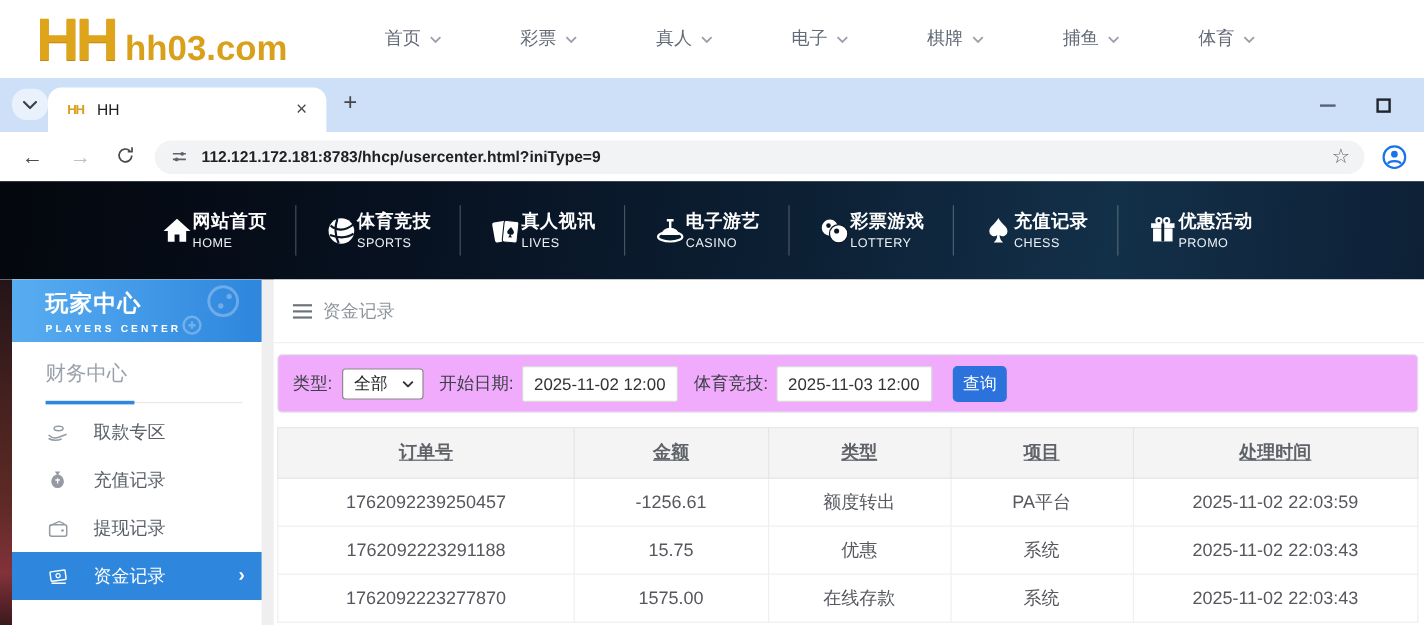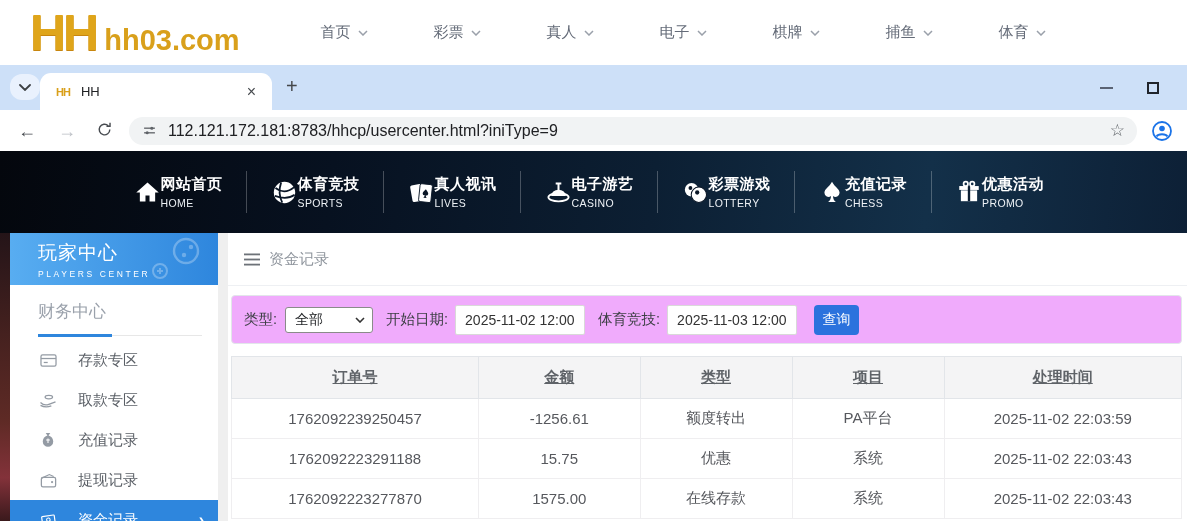--- a/index.html
+++ b/index.html
@@ -31,21 +31,21 @@
   .max-btn { width:12px; height:12px; border:2px solid #20242b; cursor:pointer; }
 
   
   .url-bar { position:absolute; left:0; top:110px; width:1187px; height:41px; background:#fff; display:flex; align-items:center; }
   .nav-btn { font-size:18px; line-height:1; cursor:pointer; }
   .back-btn { margin-left:18px; color:#474b50; }
   .fwd-btn { margin-left:22px; color:#bdc1c6; }
   .reload-btn { margin-left:20px; }
   .url-pill { margin-left:16px; width:1008px; height:28px; background:#f1f3f4; border-radius:14px;
               display:flex; align-items:center; padding:0 12px; cursor:text; }
-  .url-text { margin-left:10px; font-size:16px; color:#202124; flex:1; }
+  .url-text { margin-left:10px; font-size:13px; color:#202124; flex:1;font-weight:bold; }
   .star-icon { font-size:17px; color:#5f6368; cursor:pointer; }
   .profile-btn { margin-left:14px; cursor:pointer; display:flex; }
 
   
   .main-nav { position:absolute; left:0; top:151px; width:1187px; height:82px;
               background:linear-gradient(96deg,#04070d 0%,#071120 28%,#0c1f33 55%,#133049 78%,#0d2036 100%);
               display:flex; align-items:center; padding-left:110px; }
   .nav-item { width:136px; height:82px; display:flex; align-items:center; justify-content:center; cursor:pointer; }
   .nav-divider { width:1px; height:42px; background:rgba(255,255,255,.25); }
   .nav-text { display:flex; flex-direction:column; }
@@ -53,42 +53,42 @@
   .nav-en { color:#eef2f6; font-size:10.5px; margin-top:3px; letter-spacing:.4px; }
 
   
   .page { position:absolute; left:0; top:233px; width:1187px; height:288px; background:#efefef; }
   .bg-strip { position:absolute; left:0; top:0; width:10px; height:288px;
               background:linear-gradient(180deg,#241418 0%,#45211f 35%,#5e2a25 65%,#83323a 85%,#3a191c 100%); }
 
   
   .sidebar { position:absolute; left:10px; top:0; width:208px; height:288px; background:#fff; }
   .sidebar-header { height:52px; background:linear-gradient(90deg,#58adf1,#2e86dd); color:#fff;
-                    display:flex; flex-direction:column; justify-content:center; padding-left:28px; position:relative; overflow:hidden; }
+                    display:flex; flex-direction:column; justify-content:center; padding-left:28px; position:relative; overflow:hidden;font-weight:bold; }
   .sidebar-title { font-size:19px; letter-spacing:1px; }
   .sidebar-sub { font-size:8.5px; letter-spacing:2.6px; margin-top:3px; }
   .pad-deco { position:absolute; right:8px; top:4px; opacity:.28; }
   .section-title { margin:15px 0 0 28px; color:#9aa1ab; font-size:17px; }
   .section-divider { margin:11px 16px 0 28px; height:3px; position:relative; }
   .section-divider .gray { position:absolute; left:0; right:0; top:1px; height:1px; background:#e7e7e7; }
   .section-divider .blue { position:absolute; left:0; top:0; width:74px; height:3px; background:#2e86dd; }
   .side-menu { margin-top:3px; }
   .side-item { height:40px; display:flex; align-items:center; padding-left:28px; gap:20px; font-size:15px; color:#5a5f66; cursor:pointer; position:relative; }
   .side-item .icon { display:flex; width:20px; justify-content:center; }
   .side-item.active { background:#2e86dd; color:#fff; }
   .side-chev { position:absolute; right:14px; font-size:16px; font-weight:700; color:#fff; }
 
   
   .main { position:absolute; left:228px; top:0; width:959px; height:288px; background:#fff; }
   .breadcrumb-row { height:53px; display:flex; align-items:center; padding-left:16px; border-bottom:1px solid #eef0f3; }
   .breadcrumb-text { margin-left:9px; font-size:15px; color:#8e949c; }
 
   .filter-bar { margin:9px 5px 0 3px; height:49px; border:1px solid #e2e6ea; border-radius:4px; background:#f0abfc;
                 display:flex; align-items:center; padding-left:12px; font-size:14.5px; color:#3c3f44; }
-  .type-select { margin-left:8px; width:88px; height:26px; border:1px solid #8a8a8a; border-radius:3px; background:#fff;
+  .type-select { margin-left:8px; width:68px; height:26px; border:1px solid #8a8a8a; border-radius:3px; background:#fff;
                  display:flex; align-items:center; justify-content:space-between; padding:0 7px 0 9px; font-size:14px; color:#1c1e21; cursor:pointer; }
   .flt-label { margin-left:13px; }
   .date-input { margin-left:7px; width:130px; height:30px; border:1px solid #d9d9d9; border-radius:2px; padding:0 9px;
                 font-size:14px; color:#333; font-family:"Liberation Sans", sans-serif; }
   .search-btn { margin-left:17px; width:45px; height:30px; background:#2b72dd; color:#fff; border:none; border-radius:4px;
                 font-size:14px; cursor:pointer; font-family:"Liberation Sans", sans-serif; }
 
   table.records { margin:12px 5px 0 3px; width:951px; border-collapse:collapse; table-layout:fixed; }
   table.records th { height:42px; background:#f4f4f5; color:#5f6368; font-size:15px; font-weight:700;
                      border:1px solid #e2e5e9; text-align:center;text-decoration:underline; }
@@ -300,30 +300,20 @@
           <line x1="13" y1="34" x2="19" y2="34" stroke="#fff" stroke-width="2"></line>
             <line x1="16" y1="31" x2="16" y2="37" stroke="#fff" stroke-width="2"></line>
         </svg>
       </div>
       <div class="section-title">财务中心</div>
       <div class="section-divider">
         <span class="gray"></span>
           <span class="blue"></span>
       </div>
       <div class="side-menu">
-        <div class="side-item">
-          <span class="icon">
-            <svg width="19" height="19" viewBox="0 0 24 24">
-                <rect x="2.5" y="5" width="19" height="14" rx="2" fill="none" stroke="#949ba4" stroke-width="1.6"></rect>
-                <line x1="2.5" y1="9.5" x2="21.5" y2="9.5" stroke="#949ba4" stroke-width="1.6"></line>
-                <line x1="6" y1="14.5" x2="11" y2="14.5" stroke="#949ba4" stroke-width="1.6"></line>
-              </svg>
-          </span>
-          <span>存款专区</span>
-        </div>
         <div class="side-item">
           <span class="icon">
             <svg width="20" height="20" viewBox="0 0 24 24">
                 <ellipse cx="13" cy="8.5" rx="4.5" ry="2.2" fill="none" stroke="#949ba4" stroke-width="1.5"></ellipse>
                 <path d="M3 15 c3 3 7 3.4 10 2.2 l8 -3" fill="none" stroke="#949ba4" stroke-width="1.5"></path>
                 <path d="M3 18.5 c4 2.2 9 2.2 13 .5" fill="none" stroke="#949ba4" stroke-width="1.5"></path>
               </svg>
           </span>
           <span>取款专区</span>
         </div>

